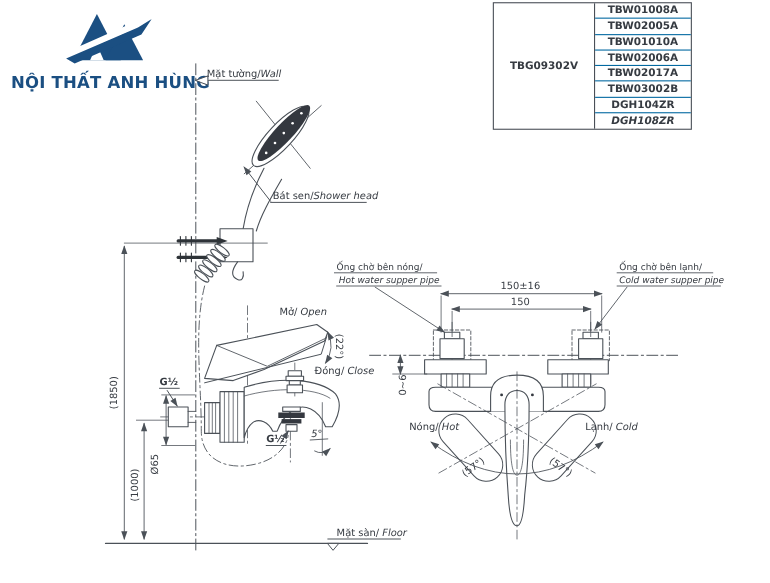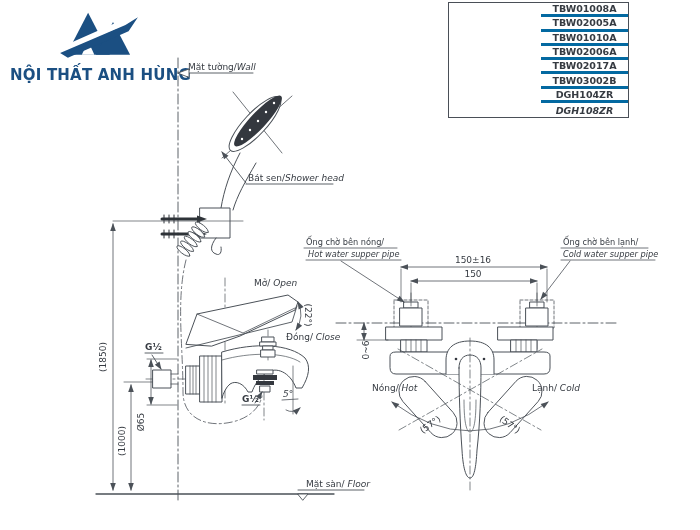--- a/index.html
+++ b/index.html
@@ -9,21 +9,21 @@
   .logo{position:absolute;left:10px;top:4px;width:170px;height:92px;}
   .logo-mark{position:absolute;left:50px;top:4px;width:78px;height:56px;}
   .brand-text{position:absolute;left:0px;top:62px;width:170px;text-align:center;
               font-size:15px;font-weight:bold;color:#1b4f82;letter-spacing:.2px;white-space:nowrap;}
   
   .tbl{position:absolute;left:448px;top:2px;display:grid;grid-template-columns:92px 87px;
        grid-auto-rows:14.3px;border:1.6px solid #4a4f57;background:#fff;
        font-size:9.5px;font-weight:bold;color:#363b42;}
   .tbl .model{grid-column:1;grid-row:1/9;border-right:1.2px solid #4a4f57;
        display:flex;align-items:center;justify-content:center;}
-  .tbl .item{grid-column:2;border-bottom:3px solid #0369a1;
+  .tbl .item{grid-column:2;border-bottom:1px solid #0369a1;
        display:flex;align-items:center;justify-content:center;}
   .tbl .item:last-child{border-bottom:none;font-style:italic;}
   
   .drawing{position:absolute;left:0;top:0;}
   svg text{fill:#363b42;font-family:"DejaVu Sans",sans-serif;}
   .lbl{font-size:9px;}
   .sm{font-size:8.2px;}
   .dim{font-size:9px;}
   .it{font-style:italic;}
 </style>
@@ -37,20 +37,21 @@
       <path d="M8,60 L36,6 L64,60 Z" fill="#1b4f82"></path>
       <path d="M46,60 L68,18 L90,60 Z" fill="#1b4f82"></path>
       <path d="M28,60 L36,42 L44,60 Z" fill="#ffffff"></path>
       <path d="M-2,56 C35,40 70,24 102,10" stroke="#ffffff" stroke-width="8" fill="none"></path>
       <polygon points="0,58 84,22 100,12 88,30 10,64" fill="#1b4f82"></polygon>
     </svg>
     <div class="brand-text">NỘI THẤT ANH HÙNG</div>
   </div>
 
   <div class="tbl">
+    <div class="model">TBG09302V</div>
     <div class="item">TBW01008A</div>
     <div class="item">TBW02005A</div>
     <div class="item">TBW01010A</div>
     <div class="item">TBW02006A</div>
     <div class="item">TBW02017A</div>
     <div class="item">TBW03002B</div>
     <div class="item">DGH104ZR</div>
     <div class="item">DGH108ZR</div>
   </div>
 

